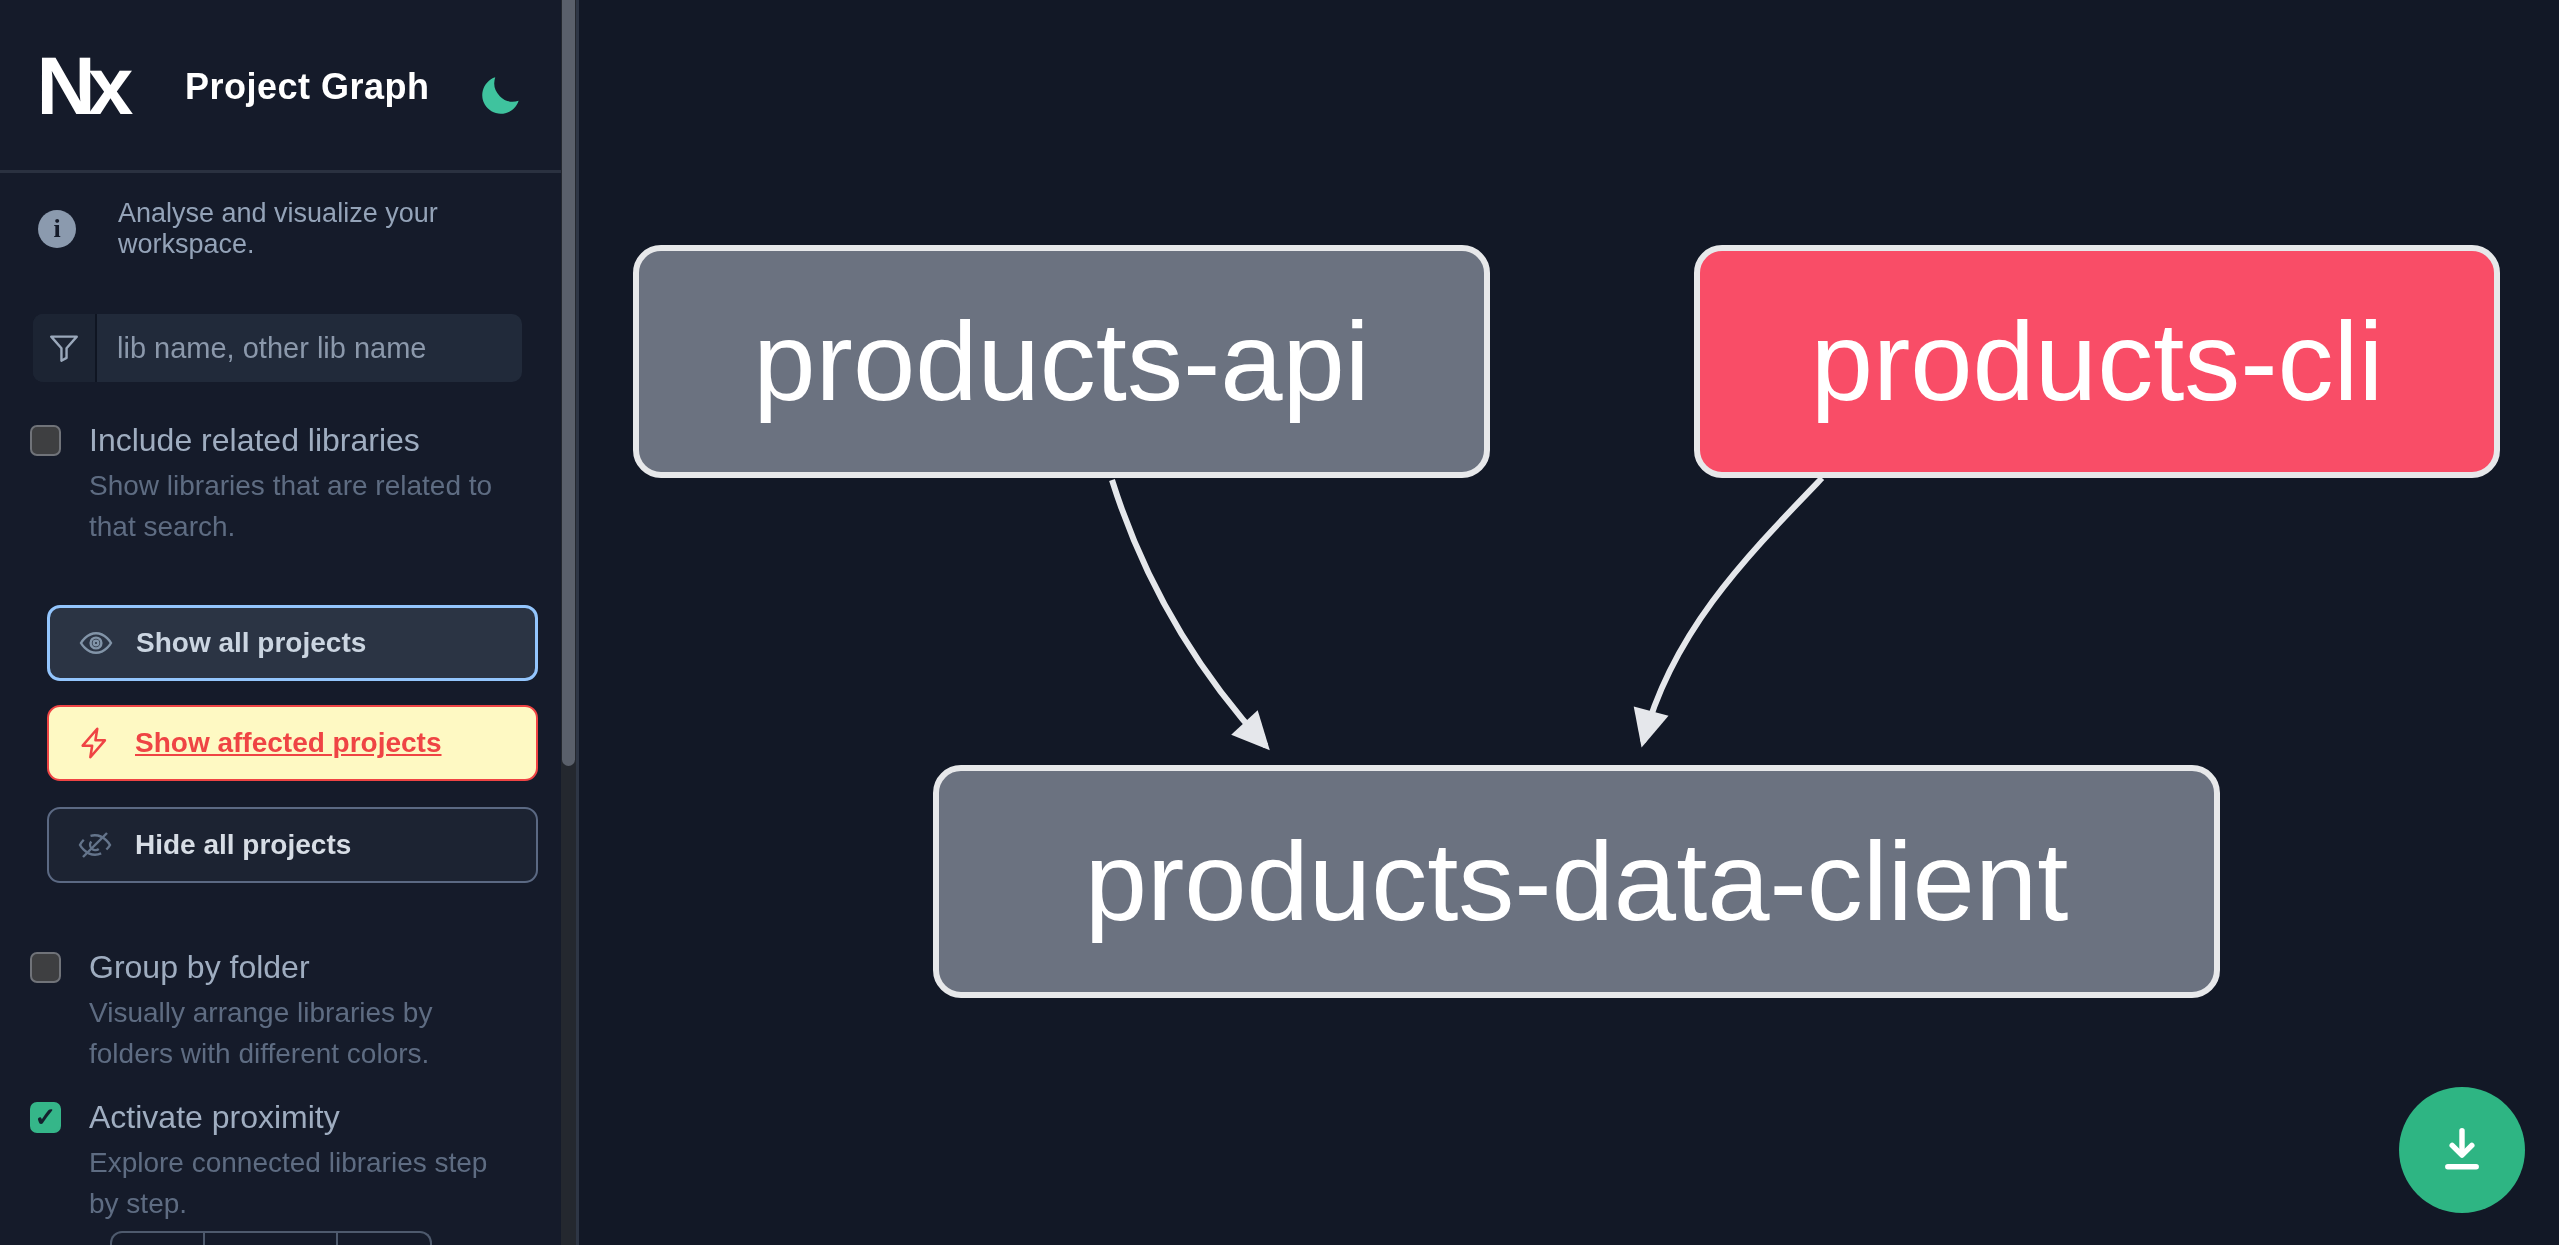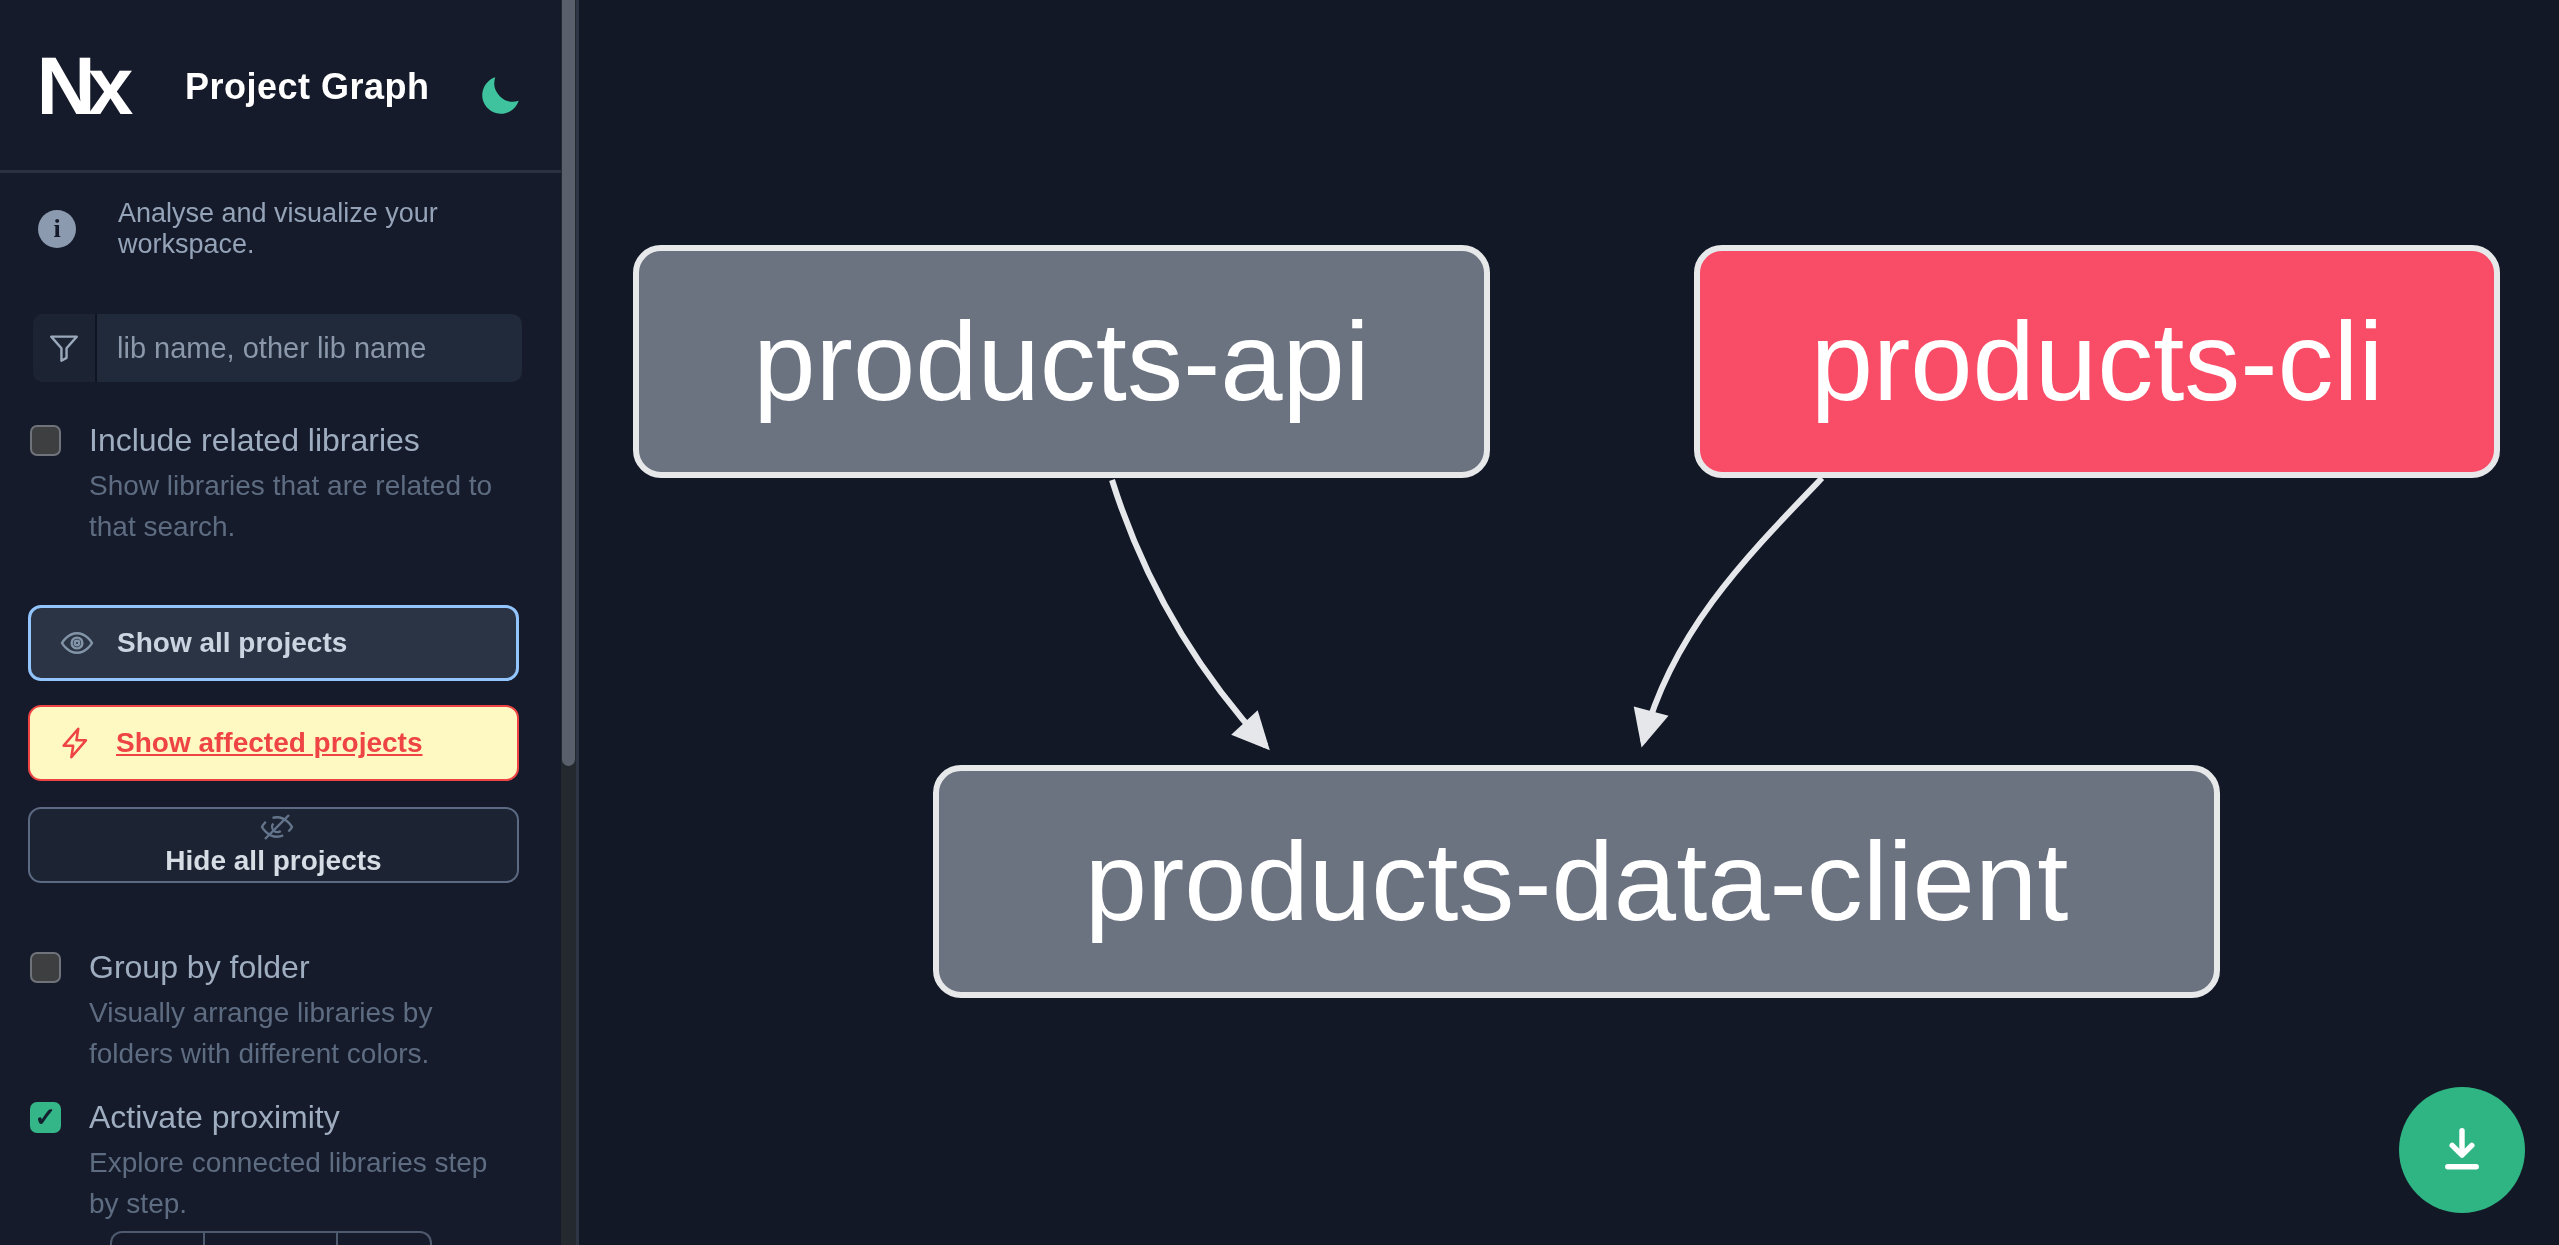--- a/index.html
+++ b/index.html
@@ -62,21 +62,21 @@
   .chk-box.checked {
     background: #35b689; border-color: #35b689;
     display: flex; align-items: center; justify-content: center;
     color: #14202e; font-size: 26px; font-weight: 800;
   }
   .chk-texts { margin-left: 28px; width: 430px; }
   .chk-title { font-size: 32px; font-weight: 400; color: #9fadc0; line-height: 34px; }
   .chk-desc { font-size: 28px; color: #5e6c82; line-height: 41px; margin-top: 8px; }
 
   .sb-btn {
-    position: absolute; left: 28px; width: 491px; height: 76px;
+    position: absolute; left: 47px; width: 491px; height: 76px;
     border-radius: 13px; display: flex; align-items: center;
     background: #1c2332; border: 2px solid #5b6983; cursor: pointer;
     font-size: 28px; font-weight: 700; color: #d7dde5;
   }
   .sb-btn .btn-icon { width: 36px; height: 36px; margin: 0 22px 0 28px; flex: none; }
   .sb-btn.active { background: #2b3444; border: 3px solid #93c5fd; color: #cbd5e1; }
   .sb-btn.affected { background: #fef9c3; border: 2px solid #ef4444; color: #ef4444; text-decoration: underline; }
 
   .stepper {
     position: absolute; left: 110px; bottom: 0; width: 322px; height: 14px;
@@ -171,21 +171,21 @@
     <span>Show all projects</span>
   </div>
 
   <div class="sb-btn affected" style="top: 705px;">
     <svg class="btn-icon" viewBox="0 0 24 24" fill="none" stroke="#ef4444" stroke-width="1.7" stroke-linejoin="round">
       <path d="M13.5 2.5 3.8 13.8h6.3l-1.2 7.7 9.7-11.3h-6.3l1.2-7.7z"></path>
     </svg>
     <span>Show affected projects</span>
   </div>
 
-  <div class="sb-btn" style="top: 807px; flex-direction: column;">
+  <div class="sb-btn" style="top: 807px;">
     <svg class="btn-icon" viewBox="0 0 24 24" fill="none" stroke="#64748b" stroke-width="1.6">
       <path d="M4.5 8.5C3 10 2 12 2 12s3.6 6.5 10 6.5c1.5 0 2.9-.36 4.1-.9M9 5.9A10.4 10.4 0 0 1 12 5.5c6.4 0 10 6.5 10 6.5s-.84 1.5-2.4 3"></path>
       <path d="M9.5 9.6a3.6 3.6 0 0 0 5 5.1"></path>
       <path d="M4 20 20 4"></path>
     </svg>
     <span>Hide all projects</span>
   </div>
 
   <div class="check-row" style="top: 950px;">
     <div class="chk-box"></div>

